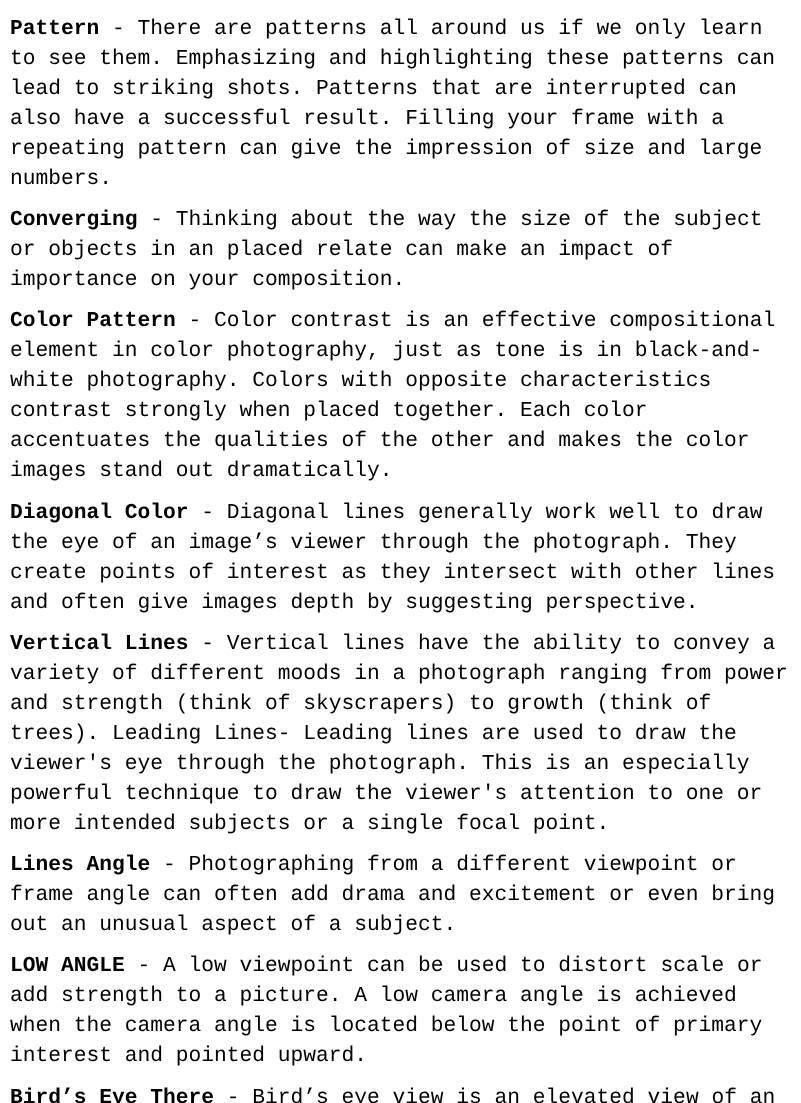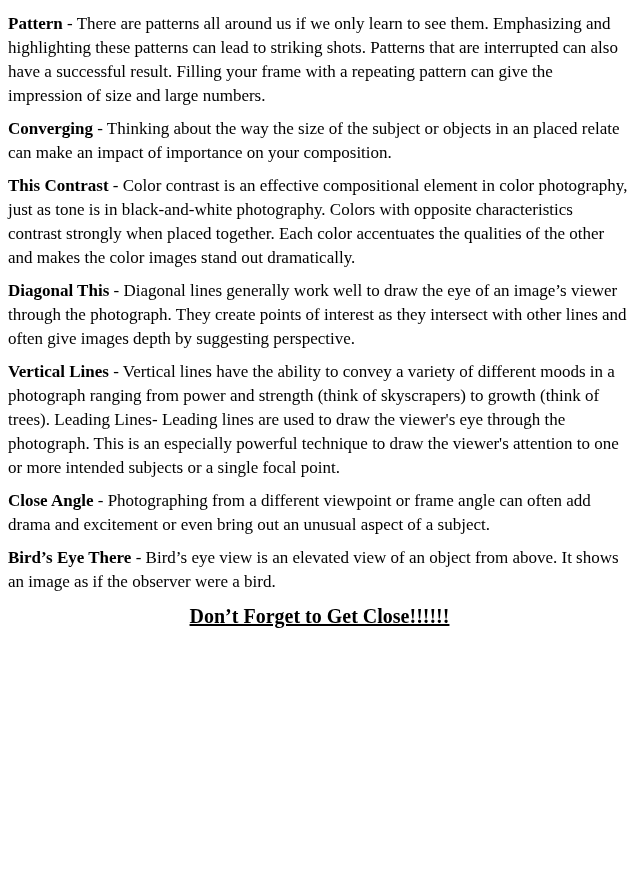--- a/index.html
+++ b/index.html
@@ -16,20 +16,21 @@
     padding: 12px 10px 0 8px;
   }
   .doc {
     width: 100%;
   }
   p.entry {
     font-size: 17px;
     line-height: 24px;
     margin: 0 0 9px 0;
     text-align: left;
+    font-family: Liberation Mono, monospace;
   }
   p.entry b {
     font-weight: bold;
   }
   p.footer-note {
     font-size: 20px;
     line-height: 26px;
     font-weight: bold;
     text-align: center;
     margin: 4px 0 0 0;
@@ -38,29 +39,30 @@
 </style>
 </head>
 <body>
 
 <div class="doc">
 
   <p class="entry"><b>Pattern</b><span> - </span><span>There are patterns all around us if we only learn to see them. Emphasizing and highlighting these patterns can lead to striking shots. Patterns that are interrupted can also have a successful result. Filling your frame with a repeating pattern can give the impression of size and large numbers.</span></p>
 
   <p class="entry"><b>Converging</b><span> - </span><span>Thinking about the way the size of the subject or objects in an placed relate can make an impact of importance on your composition.</span></p>
 
-  <p class="entry"><b>This Contrast</b><span> - </span><span>Color contrast is an effective compositional element in color photography, just as tone is in black-and-white photography. Colors with opposite characteristics contrast strongly when placed together. Each color accentuates the qualities of the other and makes the color images stand out dramatically.</span></p>
+  <p class="entry"><b>Color Pattern</b><span> - </span><span>Color contrast is an effective compositional element in color photography, just as tone is in black-and-white photography. Colors with opposite characteristics contrast strongly when placed together. Each color accentuates the qualities of the other and makes the color images stand out dramatically.</span></p>
 
 
-  <p class="entry"><b>Diagonal This</b><span> - </span><span>Diagonal lines generally work well to draw the eye of an image’s viewer through the photograph. They create points of interest as they intersect with other lines and often give images depth by suggesting perspective.</span></p>
+  <p class="entry"><b>Diagonal Color</b><span> - </span><span>Diagonal lines generally work well to draw the eye of an image’s viewer through the photograph. They create points of interest as they intersect with other lines and often give images depth by suggesting perspective.</span></p>
 
 
   <p class="entry"><b>Vertical Lines</b><span> - </span><span>Vertical lines have the ability to convey a variety of different moods in a photograph ranging from power and strength (think of skyscrapers) to growth (think of trees). Leading Lines- Leading lines are used to draw the viewer's eye through the photograph. This is an especially powerful technique to draw the viewer's attention to one or more intended subjects or a single focal point.</span></p>
 
-  <p class="entry"><b>Close Angle</b><span> - </span><span>Photographing from a different viewpoint or frame angle can often add drama and excitement or even bring out an unusual aspect of a subject.</span></p>
+  <p class="entry"><b>Lines Angle</b><span> - </span><span>Photographing from a different viewpoint or frame angle can often add drama and excitement or even bring out an unusual aspect of a subject.</span></p>
 
+  <p class="entry"><b>LOW ANGLE</b><span> - </span><span>A low viewpoint can be used to distort scale or add strength to a picture. A low camera angle is achieved when the camera angle is located below the point of primary interest and pointed upward.</span></p>
 
 
   <p class="entry"><b>Bird’s Eye There</b><span> - </span><span>Bird’s eye view is an elevated view of an object from above. It shows an image as if the observer were a bird.</span></p>
 
   <p class="footer-note">Don’t Forget to Get Close!!!!!!</p>
 
 </div>
 
 </body></html>

